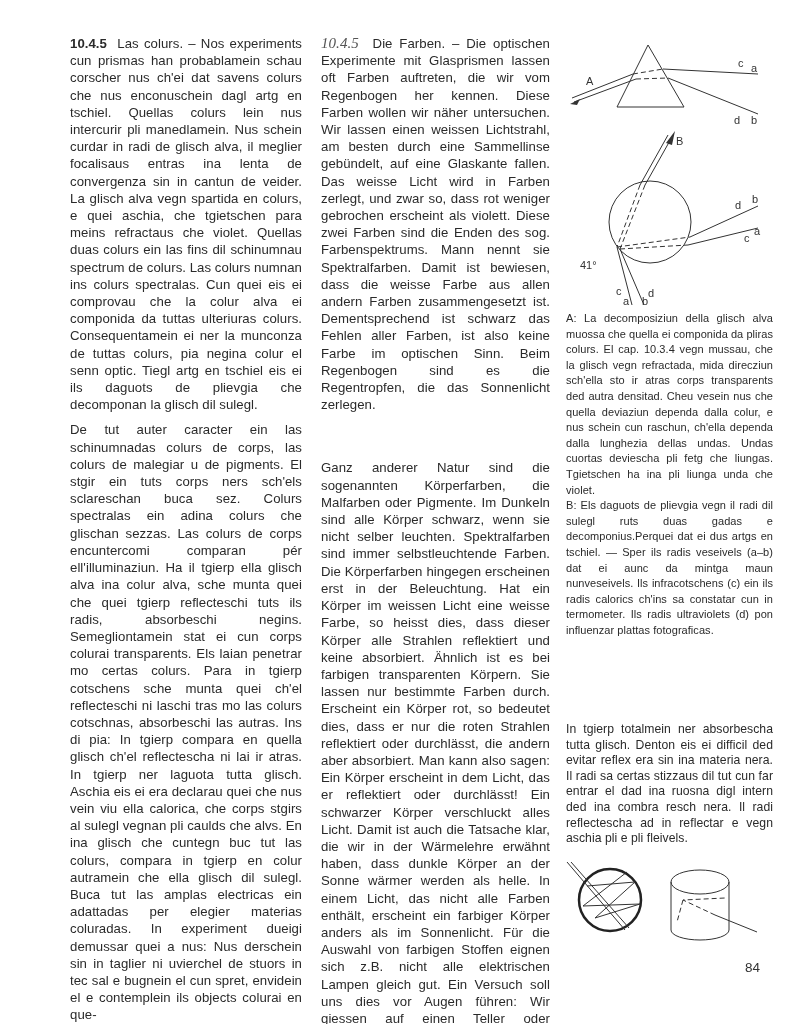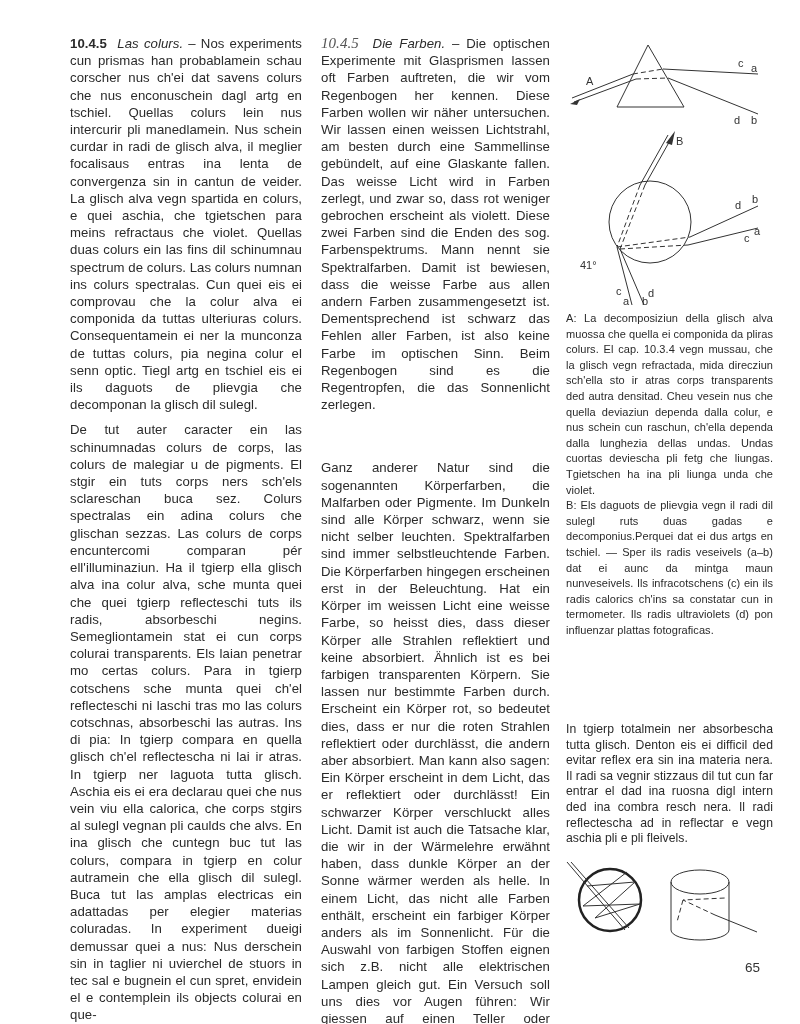--- a/index.html
+++ b/index.html
@@ -10,21 +10,21 @@
   .col {
     position: absolute; font-size: 13.2px; line-height: 17.2px;
     text-align: justify; letter-spacing: 0.05px;
   }
   .col p { margin: 0; }
   #col1 { left: 70px; top: 35px; width: 232px; }
   #col2 { left: 321px; top: 35px; width: 229px; }
   #col3 { left: 566px; width: 207px; font-size: 11px; line-height: 15.6px; }
   .sec-num { font-weight: bold; }
   .sec-num-serif { font-family: "Liberation Serif", serif; font-style: italic; color: #555; font-size: 15px; }
-  .sec-title { font-style: italic; }
+  .sec-title { }
   .gap { height: 8px; }
   .gap-lg { height: 46px; }
   .pageno { position: absolute; left: 745px; top: 960px; font-size: 13.5px; color: #333; }
   svg { position: absolute; overflow: visible; }
   .stroke { stroke: #333; fill: none; stroke-width: 1; }
   .dash { stroke: #333; fill: none; stroke-width: 1; stroke-dasharray: 5 3; }
   .lbl { font-family: "Liberation Sans", sans-serif; font-size: 11px; fill: #333; }
 </style>
 </head>
 <body>
@@ -80,30 +80,30 @@
   <text class="lbl" x="63" y="180">a</text>
   <text class="lbl" x="82" y="180">b</text>
   <text class="lbl" x="88" y="172">d</text>
 </svg>
 
 <div id="col3" class="col" style="top:311px;">
   <p>A: La decomposiziun della glisch alva muossa che quella ei componida da pliras colurs. El cap. 10.3.4 vegn mussau, che la glisch vegn refractada, mida direcziun sch'ella sto ir atras corps transparents ded autra densitad. Cheu vesein nus che quella deviaziun dependa dalla colur, e nus schein cun raschun, ch'ella dependa dalla lunghezia dellas undas. Undas cuortas deviescha pli fetg che liungas. Tgietschen ha ina pli liunga unda che violet.</p>
   <p>B: Els daguots de plievgia vegn il radi dil sulegl ruts duas gadas e decomponius.Perquei dat ei dus artgs en tschiel. — Sper ils radis veseivels (a–b) dat ei aunc da mintga maun nunveseivels. Ils infracotschens (c) ein ils radis calorics ch'ins sa constatar cun in termometer. Ils radis ultraviolets (d) pon influenzar plattas fotograficas.</p>
 </div>
 <div id="col3b" class="col" style="left:566px;top:722px;width:207px;font-size:12.2px;line-height:15.6px;">
-  <p>In tgierp totalmein ner absorbescha tutta glisch. Denton eis ei difficil ded evitar reflex era sin ina materia nera. Il radi sa vegnir stizzaus dil tut cun far entrar el dad ina ruosna digl intern ded ina combra resch nera. Il radi reflectescha ad in reflectar e vegn aschia pli e pli fleivels.</p>
+  <p>In tgierp totalmein ner absorbescha tutta glisch. Denton eis ei difficil ded evitar reflex era sin ina materia nera. Il radi sa certas stizzaus dil tut cun far entrar el dad ina ruosna digl intern ded ina combra resch nera. Il radi reflectescha ad in reflectar e vegn aschia pli e pli fleivels.</p>
 </div>
 
 <svg style="left:565px;top:862px;" width="200" height="80">
   <circle cx="45" cy="38" r="31" fill="none" stroke="#222" stroke-width="2.5"></circle>
   <line class="stroke" x1="2" y1="0" x2="60" y2="68"></line>
   <line class="stroke" x1="6" y1="0" x2="64" y2="66"></line>
   <polyline class="stroke" points="22,24 70,20 30,56 75,42 18,44 62,10"></polyline>
   <ellipse class="stroke" cx="135" cy="20" rx="29" ry="12"></ellipse>
   <line class="stroke" x1="106" y1="20" x2="106" y2="68"></line>
   <line class="stroke" x1="164" y1="20" x2="164" y2="68"></line>
   <path class="stroke" d="M106,68 A29,10 0 0 0 164,68"></path>
   <polyline class="dash" points="150,53 118,38 160,36"></polyline>
   <line class="dash" x1="118" y1="38" x2="112" y2="60"></line>
   <line class="stroke" x1="150" y1="53" x2="192" y2="70" stroke-width="2"></line>
 </svg>
 
-<div class="pageno">65</div>
+<div class="pageno">84</div>
 
 </body></html>

